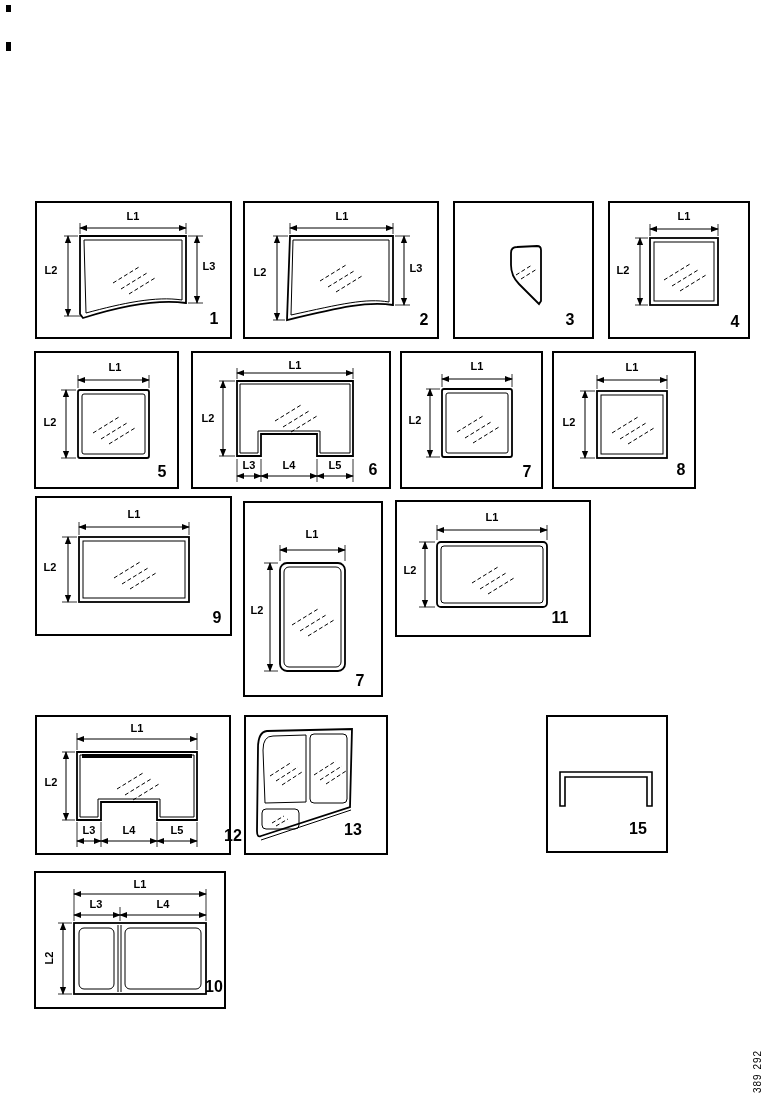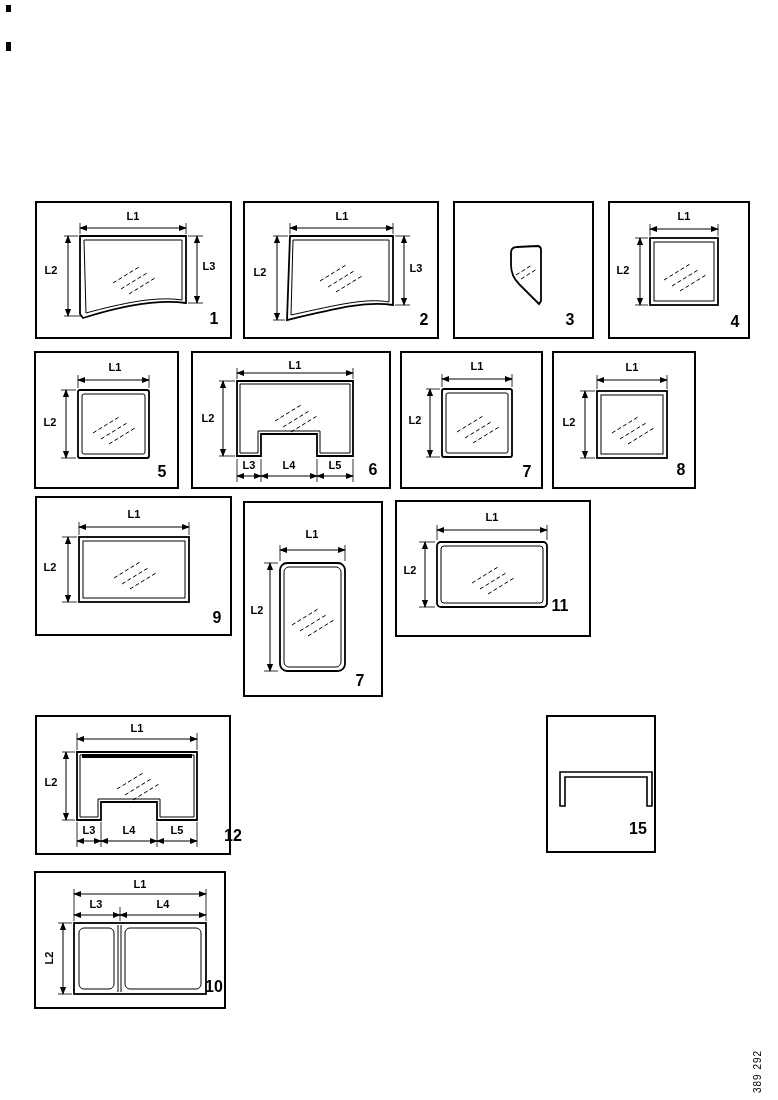--- a/index.html
+++ b/index.html
@@ -223,21 +223,21 @@
       <path class="h" transform="translate(95,71)" d="M-20,10 L6,-6 M-12,16 L14,0 M-4,21 L22,5"></path>
       <path class="e" d="M40,38 V23"></path>
         <path class="e" d="M150,38 V23"></path>
       <path class="e" d="M38,40 H22"></path>
         <path class="e" d="M38,105 H22"></path>
       <path class="d" marker-start="url(#arr)" marker-end="url(#arr)" d="M40,28 H150"></path>
       <path class="d" marker-start="url(#arr)" marker-end="url(#arr)" d="M28,40 V105"></path>
     </svg>
     <span class="lbl" style="left:95px;top:15px">L1</span>
     <span class="lbl" style="left:13px;top:68px">L2</span>
-    <span class="num" style="left:163px;top:104px">11</span>
+    <span class="num" style="left:163px;top:116px">11</span>
   </div>
 
   <div class="panel" style="left:35px;top:715px;width:196px;height:140px">
     <svg width="192" height="136" viewBox="0 0 192 136">
       <path class="o" d="M40,35 L160,35 L160,103 L120,103 L120,85 L64,85 L64,103 L40,103 Z"></path>
       <path class="i" d="M43,38 L157,38 L157,100 L123,100 L123,82 L61,82 L61,100 L43,100 Z"></path>
       <rect x="45" y="37" width="110" height="4" fill="#000"></rect>
       <path class="h" transform="translate(100,62)" d="M-20,10 L6,-6 M-12,16 L14,0 M-4,21 L22,5"></path>
       <path class="e" d="M40,33 V16"></path>
         <path class="e" d="M160,33 V16"></path>
@@ -254,23 +254,36 @@
       <path class="d" marker-start="url(#arr)" marker-end="url(#arr)" d="M120,124 H160"></path>
     </svg>
     <span class="lbl" style="left:100px;top:11px">L1</span>
     <span class="lbl" style="left:14px;top:65px">L2</span>
     <span class="lbl" style="left:52px;top:113px">L3</span>
     <span class="lbl" style="left:92px;top:113px">L4</span>
     <span class="lbl" style="left:140px;top:113px">L5</span>
     <span class="num" style="left:196px;top:119px">12</span>
   </div>
 
-
-
-  <div class="panel" style="left:546px;top:715px;width:110px;height:138px">
+  <div class="panel" style="left:244px;top:715px;width:144px;height:140px">
+    <svg width="140" height="136" viewBox="0 0 140 136">
+      <path class="o" d="M21,14 L106,12 L104,90 L15,119 Q11,121 11,114 L12,31 Q12,15 21,14 Z"></path>
+      <path class="i" d="M15,123 L105,93"></path>
+      <path class="i" d="M27,19 L60,18 L60,85 L19,86 L17,33 Q17,19 27,19 Z"></path>
+      <rect class="i" x="64" y="17" width="37" height="69" rx="4"></rect>
+      <rect class="i" x="16" y="92" width="37" height="20" rx="4"></rect>
+      <path class="h" transform="translate(38,50)" d="M-14,9 L8,-5 M-8,14 L14,0 M-2,18 L18,5"></path>
+      <path class="h" transform="translate(82,49)" d="M-14,9 L8,-5 M-8,14 L14,0 M-2,18 L18,5"></path>
+      <path class="h" transform="translate(33,102)" d="M-7,4 L5,-3 M-3,7 L9,0"></path>
+    </svg>
+    <span class="num" style="left:107px;top:113px">13</span>
+  </div>
+
+
+  <div class="panel" style="left:546px;top:715px;width:122px;height:138px">
     <svg width="106" height="134" viewBox="0 0 106 134">
       <path class="i" style="stroke-width:1.6" d="M12,89 L12,55 L104,55 L104,89 L99,89 L99,60 L17,60 L17,89 Z"></path>
     </svg>
     <span class="num" style="left:90px;top:112px">15</span>
   </div>
 
   <div class="panel" style="left:34px;top:871px;width:192px;height:138px">
     <svg width="188" height="134" viewBox="0 0 188 134">
       <rect class="o" x="38" y="50" width="132" height="71"></rect>
       <rect class="i" x="43" y="55" width="35" height="61" rx="5"></rect>

